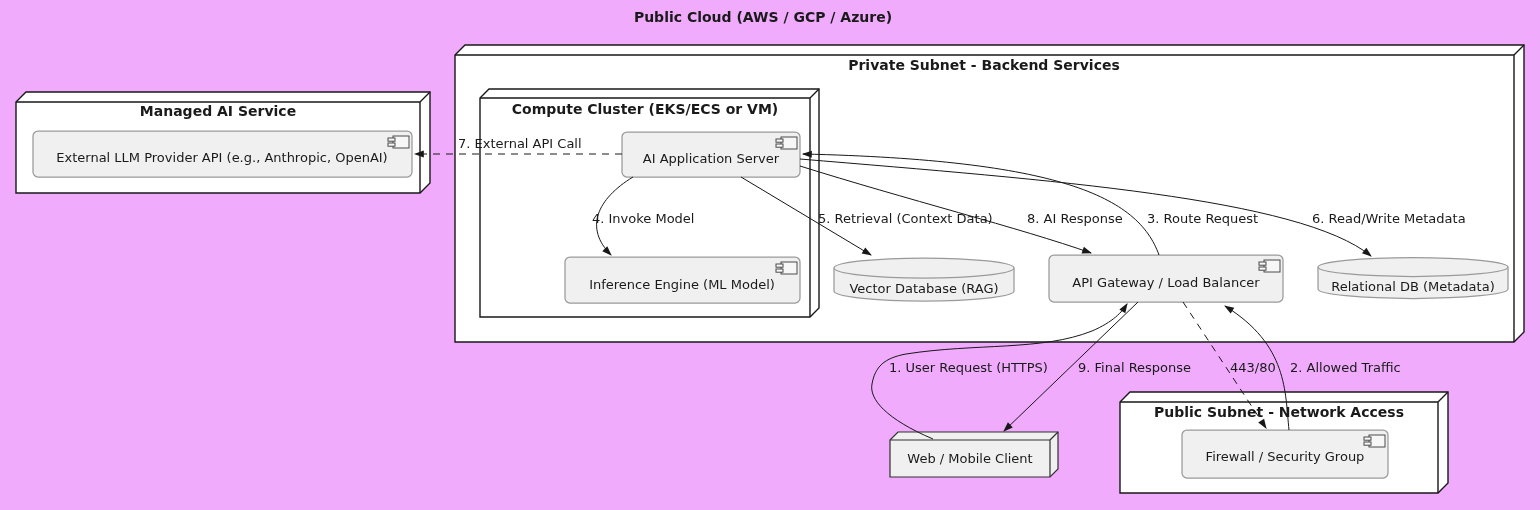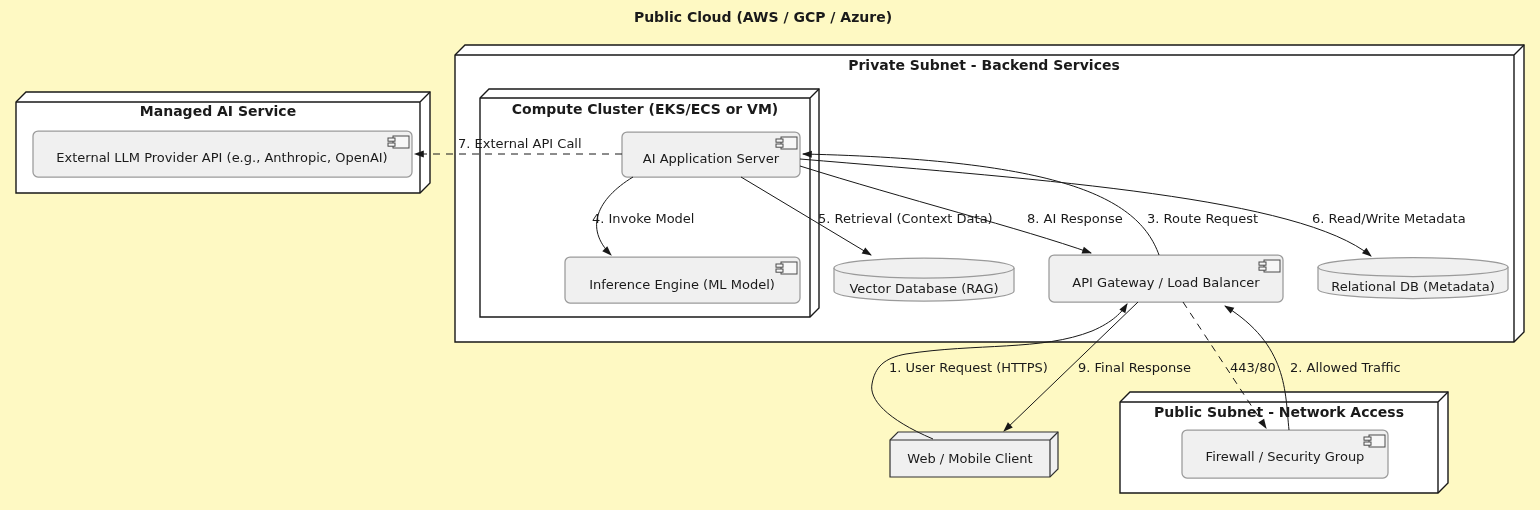--- a/index.html
+++ b/index.html
@@ -1,19 +1,19 @@
 <!DOCTYPE html>
 <html><head>
 <meta charset="utf-8">
 <style>
   html,body { margin:0; padding:0; background:#ffffff; }
   .canvas {
     position:relative;
     width:1540px; height:510px;
-    background:#fef9c3;
+    background:#f0abfc;
     font-family:"DejaVu Sans", sans-serif;
   }
   svg text {
     fill:#1a1a1a;
     font-family:"DejaVu Sans", sans-serif;
     font-size:13px;
   }
   svg text.btitle { font-weight:bold; font-size:14px; text-anchor:middle; }
   svg text.clabel { text-anchor:middle; }
   svg text.elabel { text-anchor:start; }

